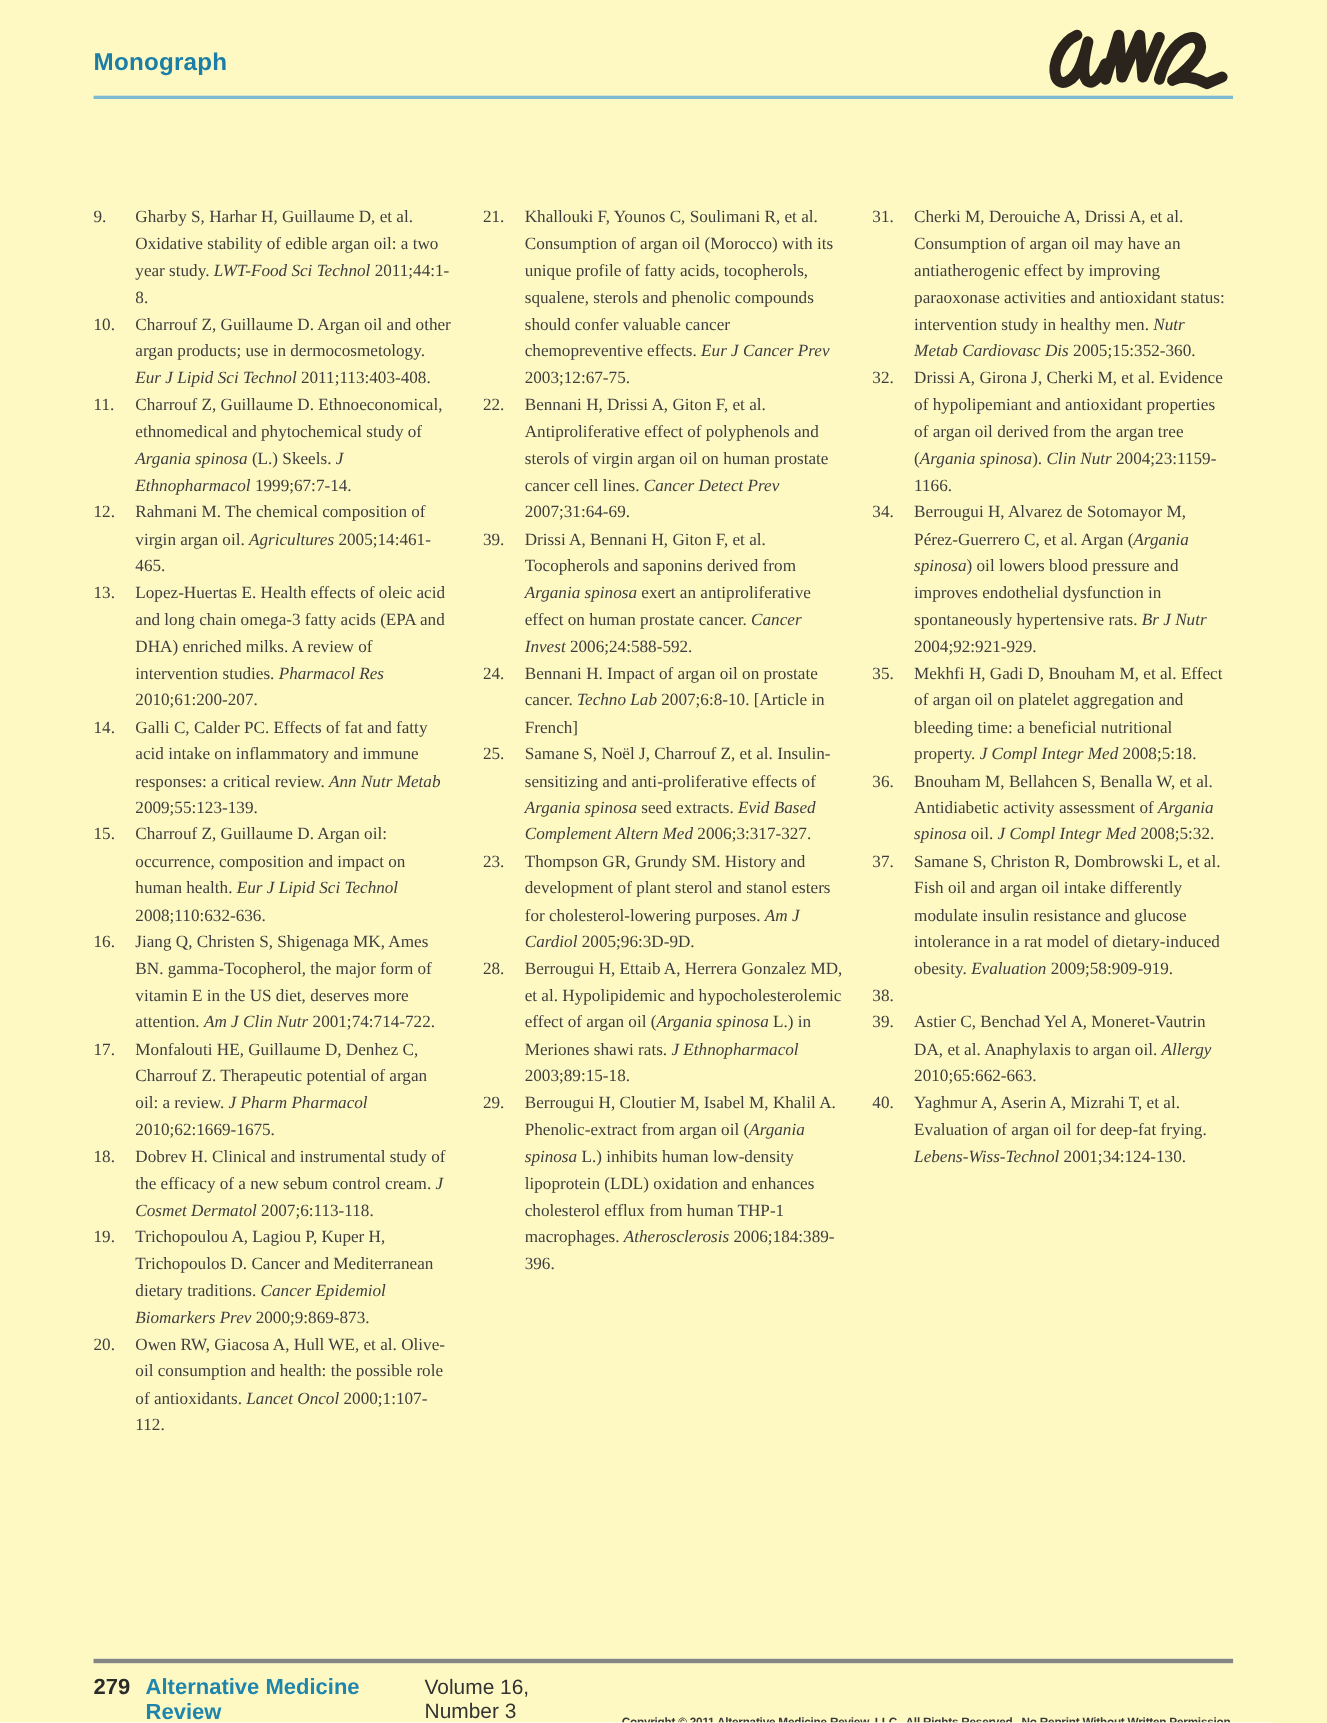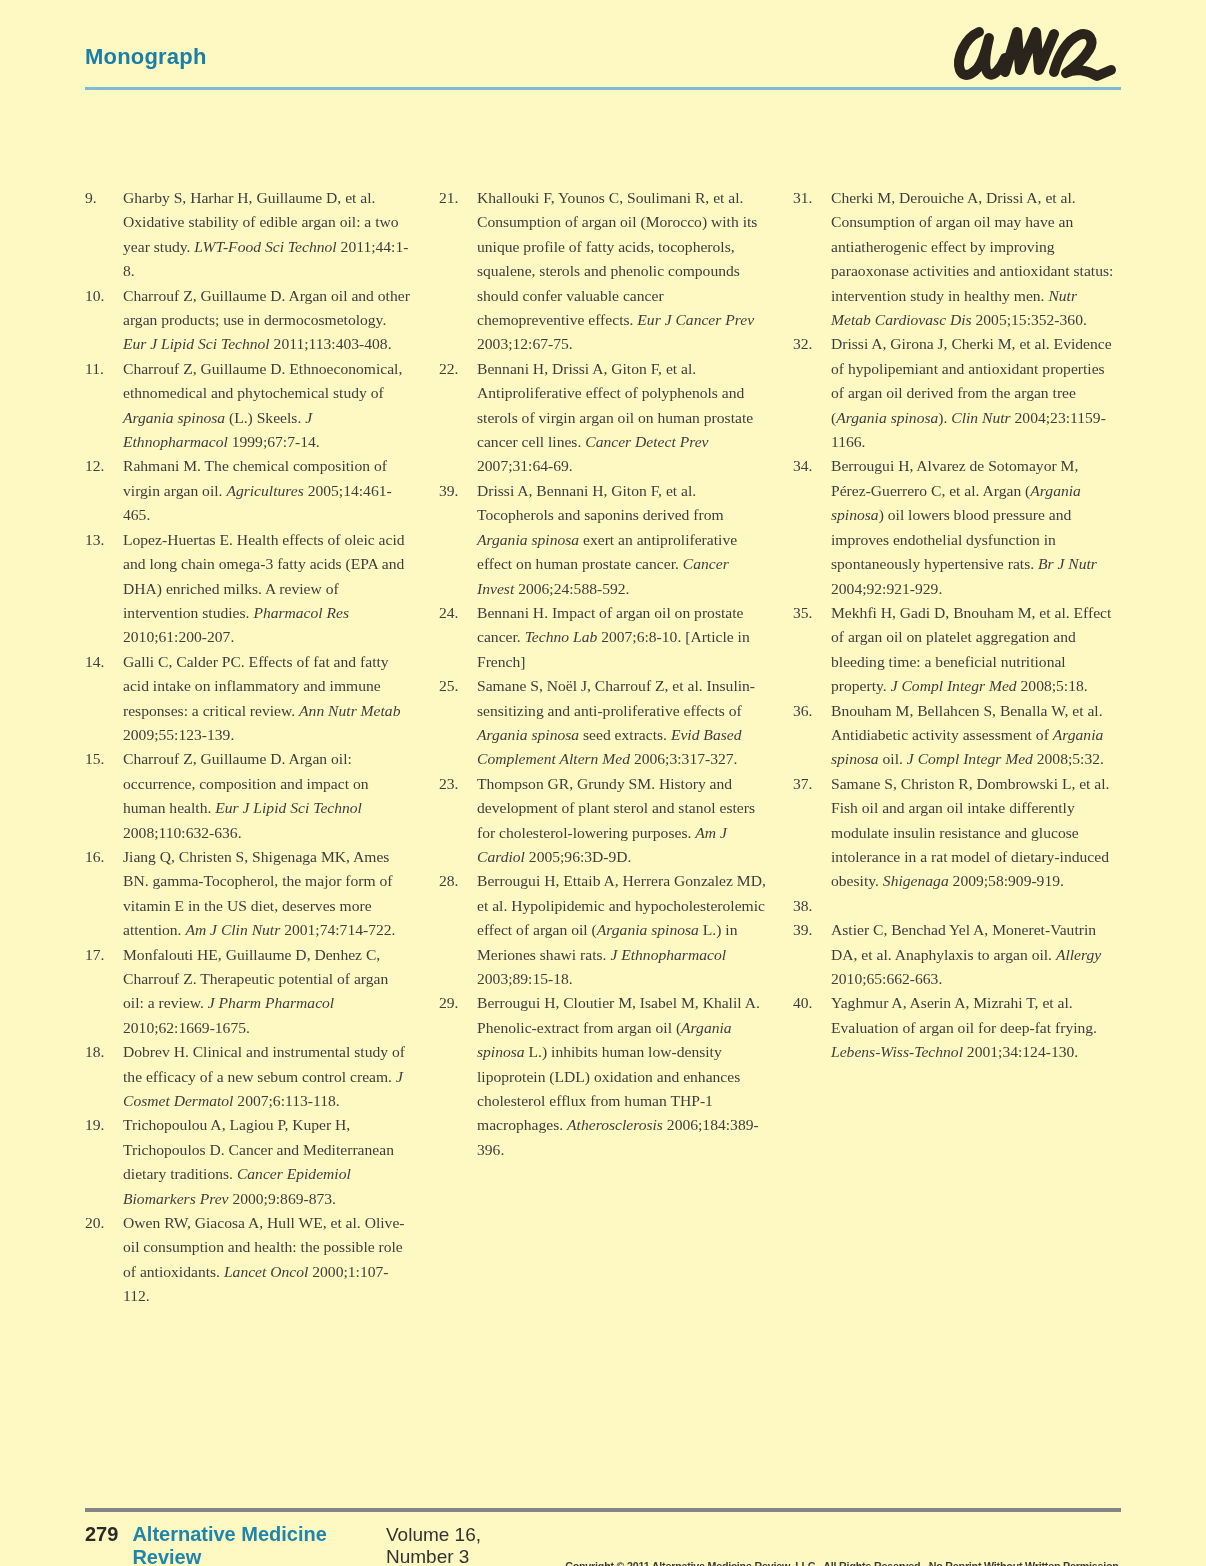--- a/index.html
+++ b/index.html
@@ -177,21 +177,21 @@
         <div class="ref">
           <span class="ref-num">35.</span>
           <span class="ref-body"><span>Mekhfi H, Gadi D, Bnouham M, et al. Effect of argan oil on platelet aggregation and bleeding time: a beneficial nutritional property. </span><span class="it">J Compl Integr Med</span><span> 2008;5:18.</span></span>
         </div>
         <div class="ref">
           <span class="ref-num">36.</span>
           <span class="ref-body"><span>Bnouham M, Bellahcen S, Benalla W, et al. Antidiabetic activity assessment of </span><span class="it">Argania spinosa</span><span> oil. </span><span class="it">J Compl Integr Med</span><span> 2008;5:32.</span></span>
         </div>
         <div class="ref">
           <span class="ref-num">37.</span>
-          <span class="ref-body"><span>Samane S, Christon R, Dombrowski L, et al. Fish oil and argan oil intake differently modulate insulin resistance and glucose intolerance in a rat model of dietary-induced obesity. </span><span class="it">Shigenaga</span><span> 2009;58:909-919.</span></span>
+          <span class="ref-body"><span>Samane S, Christon R, Dombrowski L, et al. Fish oil and argan oil intake differently modulate insulin resistance and glucose intolerance in a rat model of dietary-induced obesity. </span><span class="it">Evaluation</span><span> 2009;58:909-919.</span></span>
         </div>
         <div class="ref">
           <span class="ref-num">38.</span>
         </div>
         <div class="ref">
           <span class="ref-num">39.</span>
           <span class="ref-body"><span>Astier C, Benchad Yel A, Moneret-Vautrin DA, et al. Anaphylaxis to argan oil. </span><span class="it">Allergy</span><span> 2010;65:662-663.</span></span>
         </div>
         <div class="ref">
           <span class="ref-num">40.</span>

